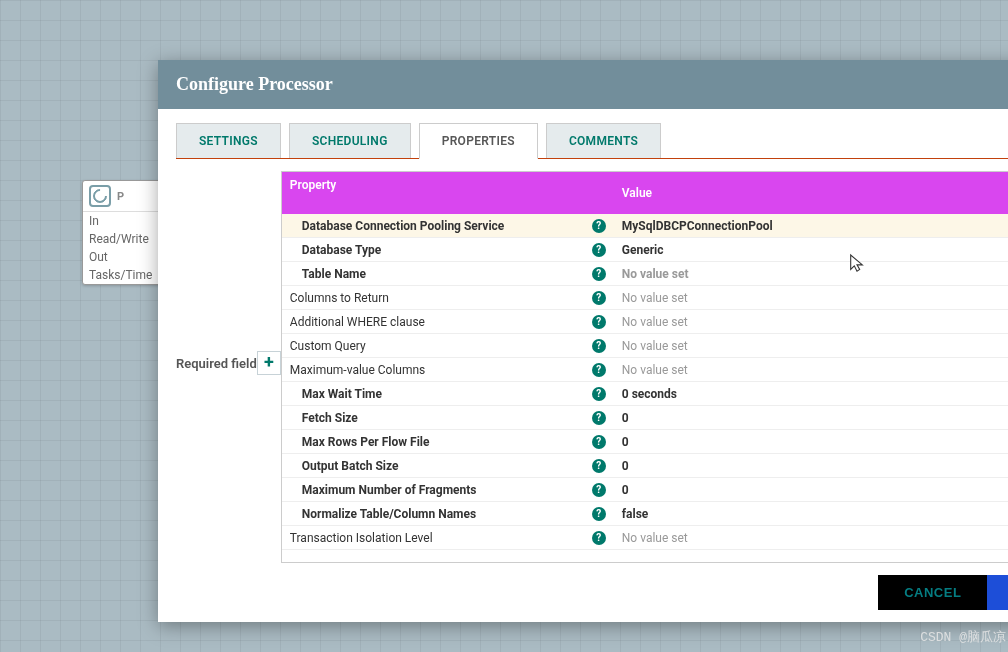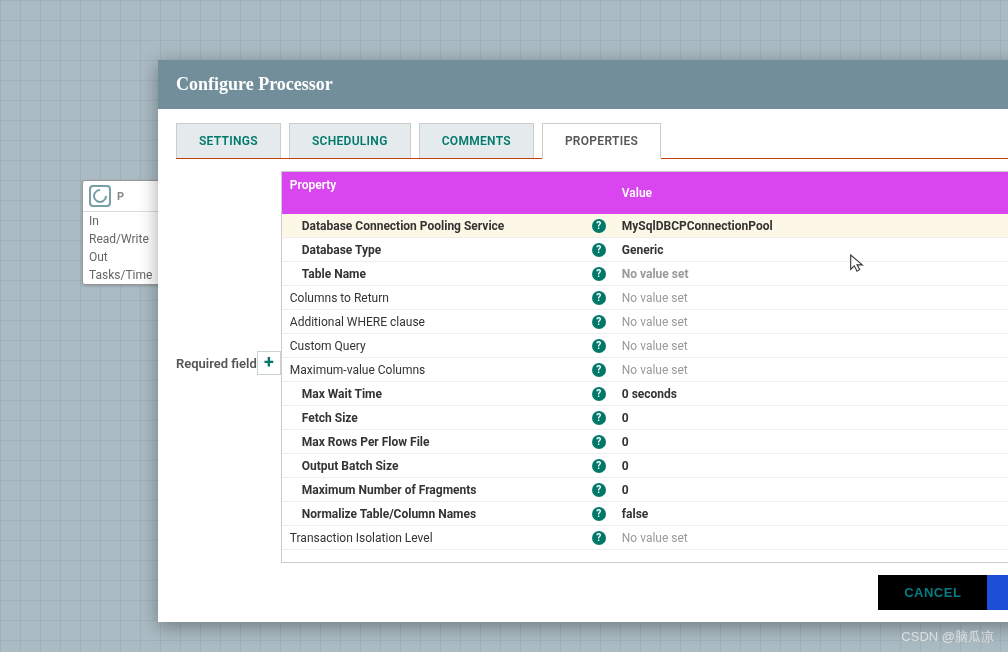--- a/index.html
+++ b/index.html
@@ -189,23 +189,23 @@
       font-size: 13px;
       font-weight: 600;
       letter-spacing: 0.5px;
       border: none;
       cursor: pointer;
     }
     .btn-cancel { background: #000000; color: #057d82; }
     .btn-apply  { background: #1d4ed8; color: #fff; }
 
     .watermark {
-      position: absolute; right: 14px; bottom: 6px;
+      position: absolute; right: 2px; bottom: 6px;
       color: rgba(230,230,230,0.85); font-size: 13px;
-      font-family: Liberation Sans, sans-serif;
+      font-family: Liberation Mono, monospace;
     }
   </style>
 </head>
 <body>
 
 <div class="canvas"></div>
 
 <div class="processor-card">
   <div class="head">
     <span class="proc-icon"></span>
@@ -219,22 +219,22 @@
     <div>Tasks/Time</div>
   </div>
 </div>
 
 <div class="dialog">
   <div class="dialog-header">Configure Processor</div>
   <div class="dialog-body">
     <div class="tabs">
       <div class="tab">SETTINGS</div>
       <div class="tab">SCHEDULING</div>
+      <div class="tab active">PROPERTIES</div>
       <div class="tab">COMMENTS</div>
-      <div class="tab active">PROPERTIES</div>
     </div>
     <div class="tab-content-wrap">
       <div class="req-row">
         <span class="req-label">Required field</span>
         <div class="add-btn" title="Add Property">+</div>
       </div>
       <div class="grid">
         <div class="grid-inner">
           <div class="grid-header">
             <div class="col-prop">Property</div>

